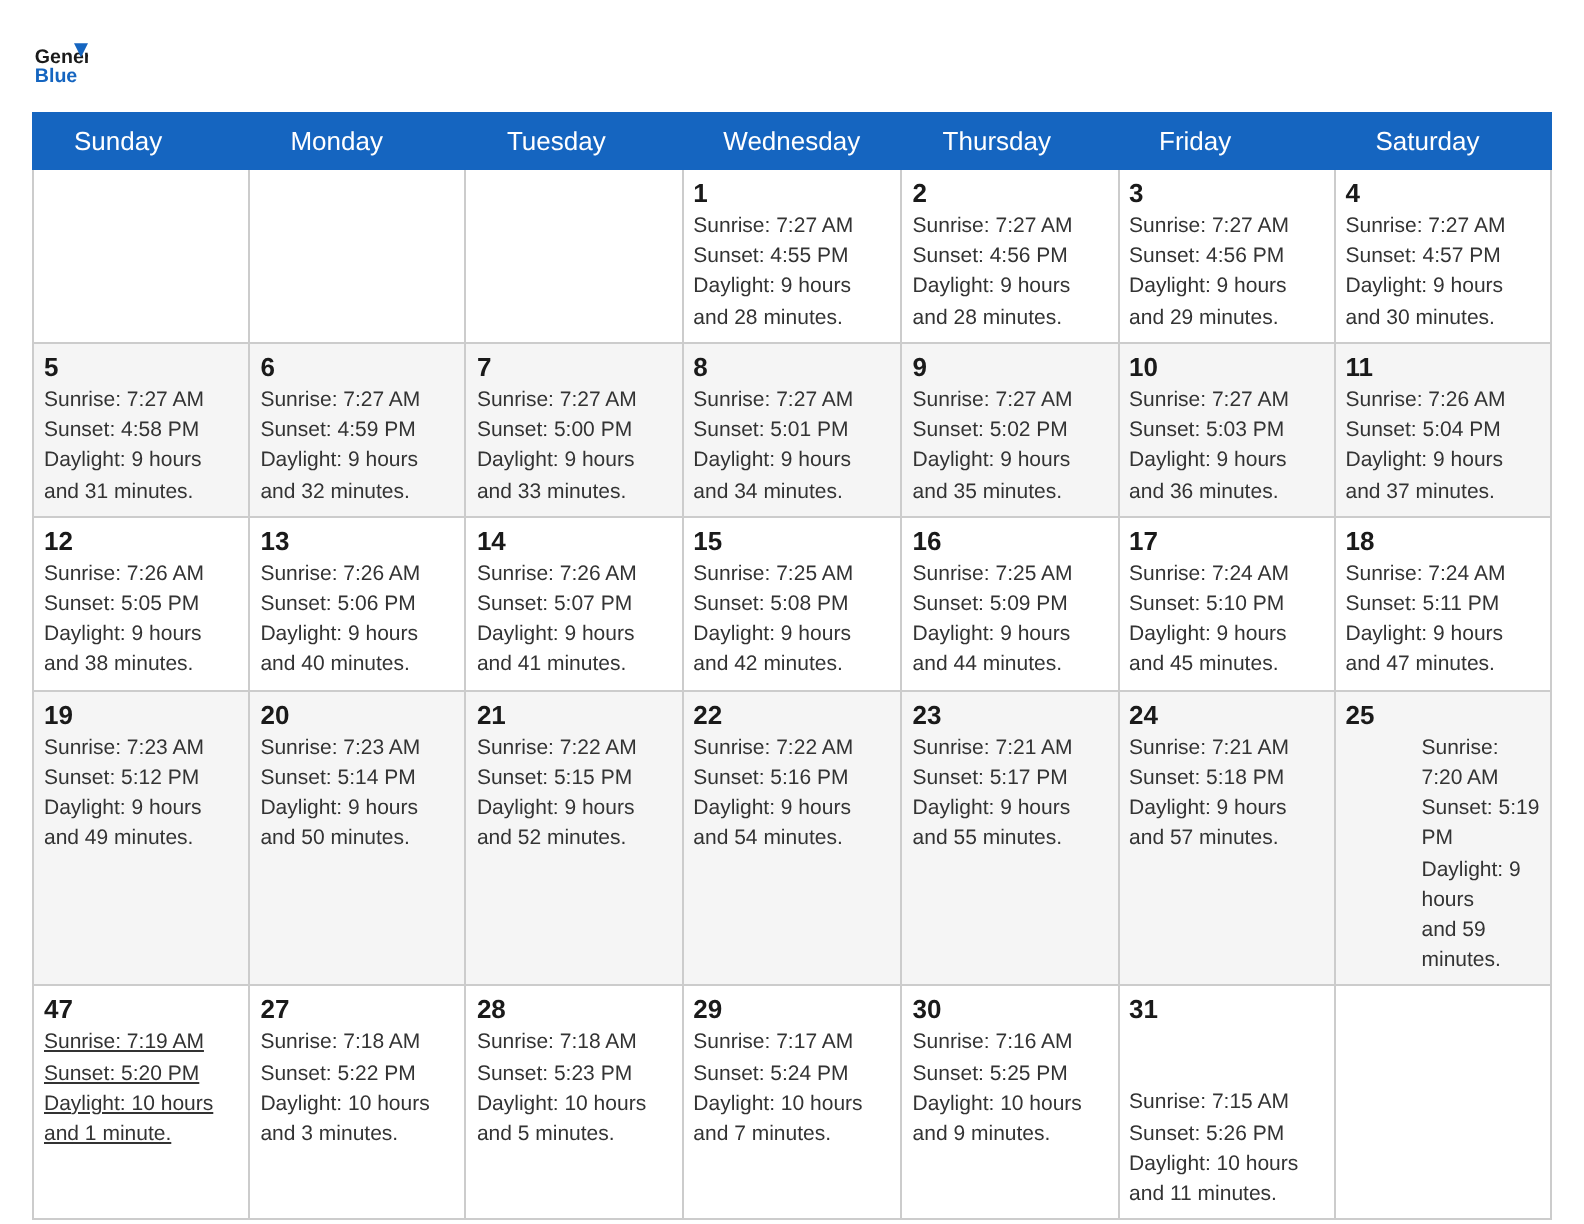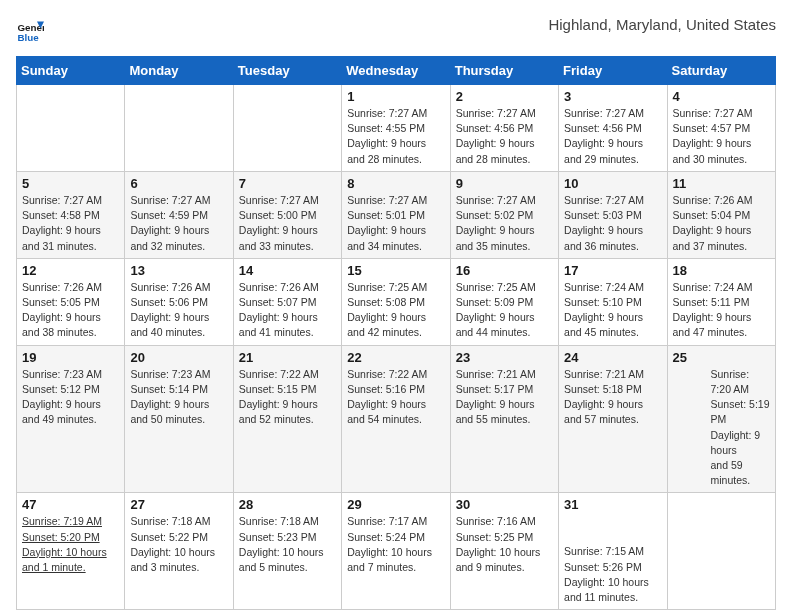--- a/index.html
+++ b/index.html
@@ -39,22 +39,22 @@
     }
     .calendar {
       width: 100%;
       border-collapse: collapse;
       border: 1px solid #ccc;
     }
     .calendar th {
       background: #1565c0;
       color: #fff;
       font-size: 13px;
-      font-weight: bold;
-      padding: 6px 4px;
+      font-weight: normal;
+      padding: 6px 20px;
       text-align: left;
       border: 1px solid #1565c0;
     }
     .calendar td {
       vertical-align: top;
       border: 1px solid #ccc;
       padding: 4px 5px;
       min-height: 80px;
       width: 108px;
       background: #fff;
@@ -82,21 +82,20 @@
 
 <div class="header">
   <div class="logo">
     <svg class="logo-icon" viewBox="0 0 40 40">
       <text x="2" y="22" font-size="14" font-weight="bold" fill="#1a1a1a">General</text>
       <text x="2" y="36" font-size="14" font-weight="bold" fill="#1565c0">Blue</text>
       <polygon points="30,8 40,8 35,18" fill="#1565c0"></polygon>
     </svg>
   </div>
   <div class="title-block">
-    <div class="location">Highland, Maryland, United States</div>
   </div>
 </div>
 
 <table class="calendar">
   <thead>
     <tr>
     <th>Sunday</th>
         <th>Monday</th>
         <th>Tuesday</th>
         <th>Wednesday</th>

